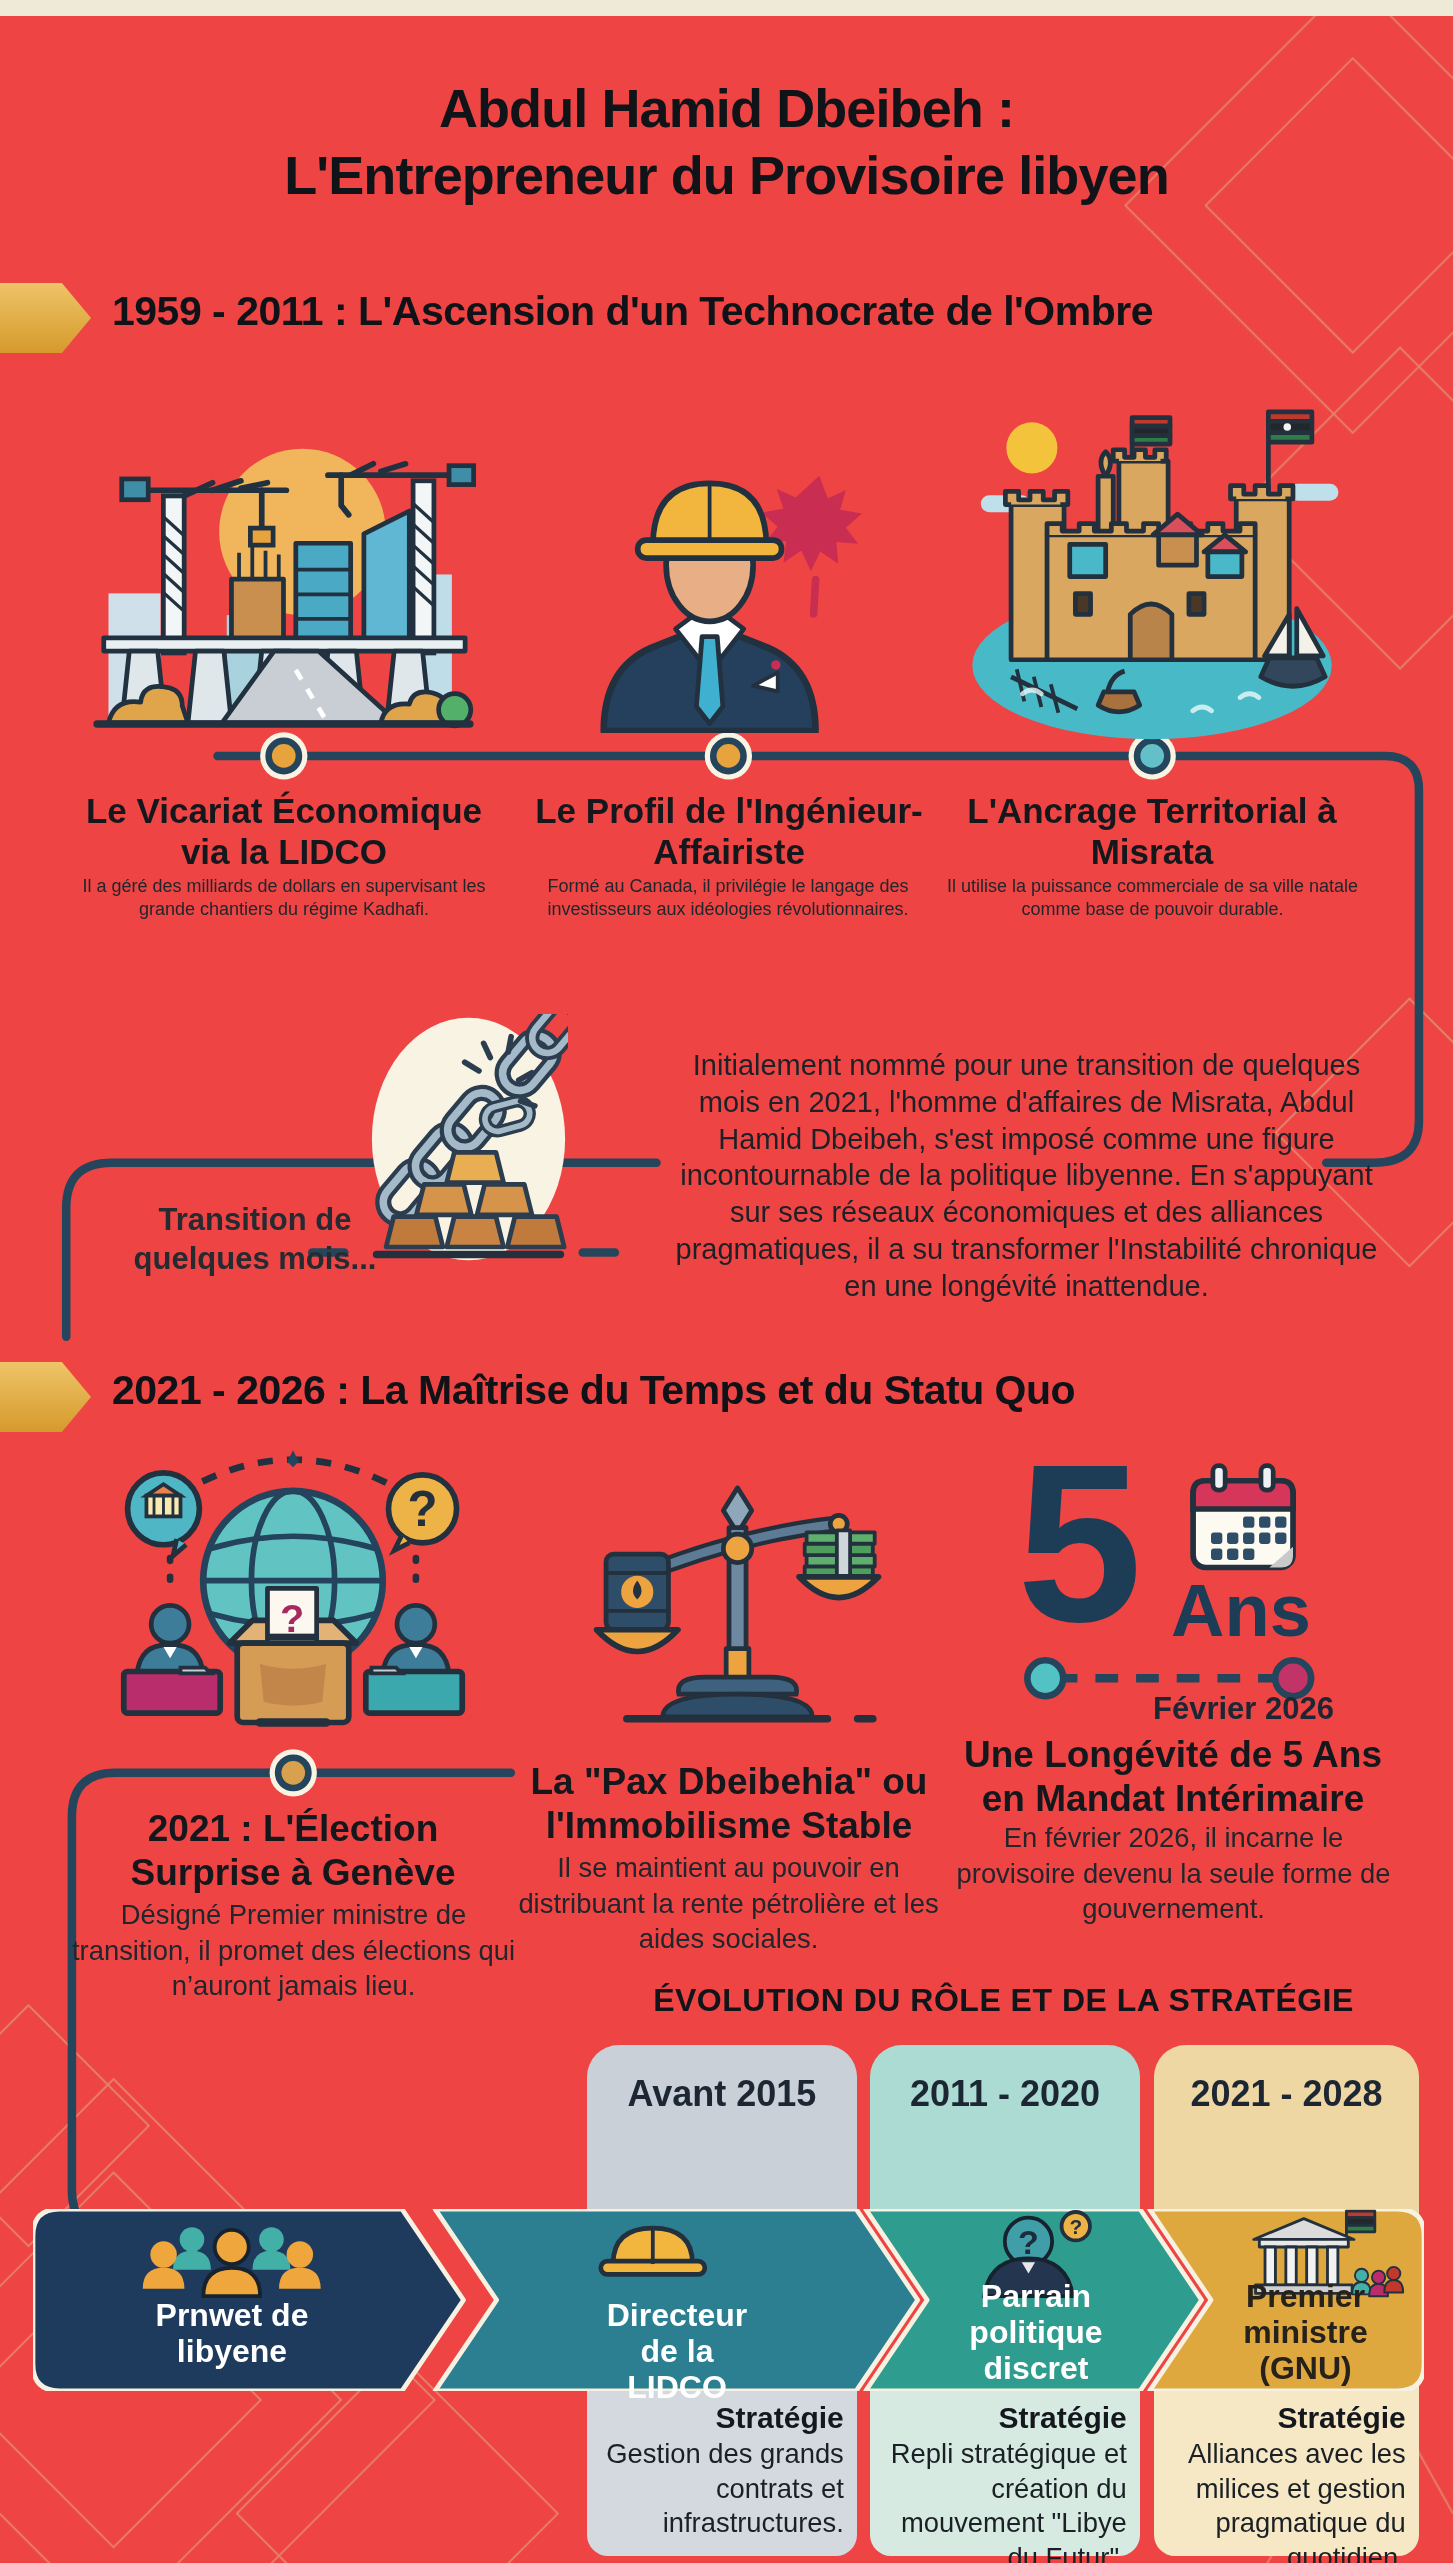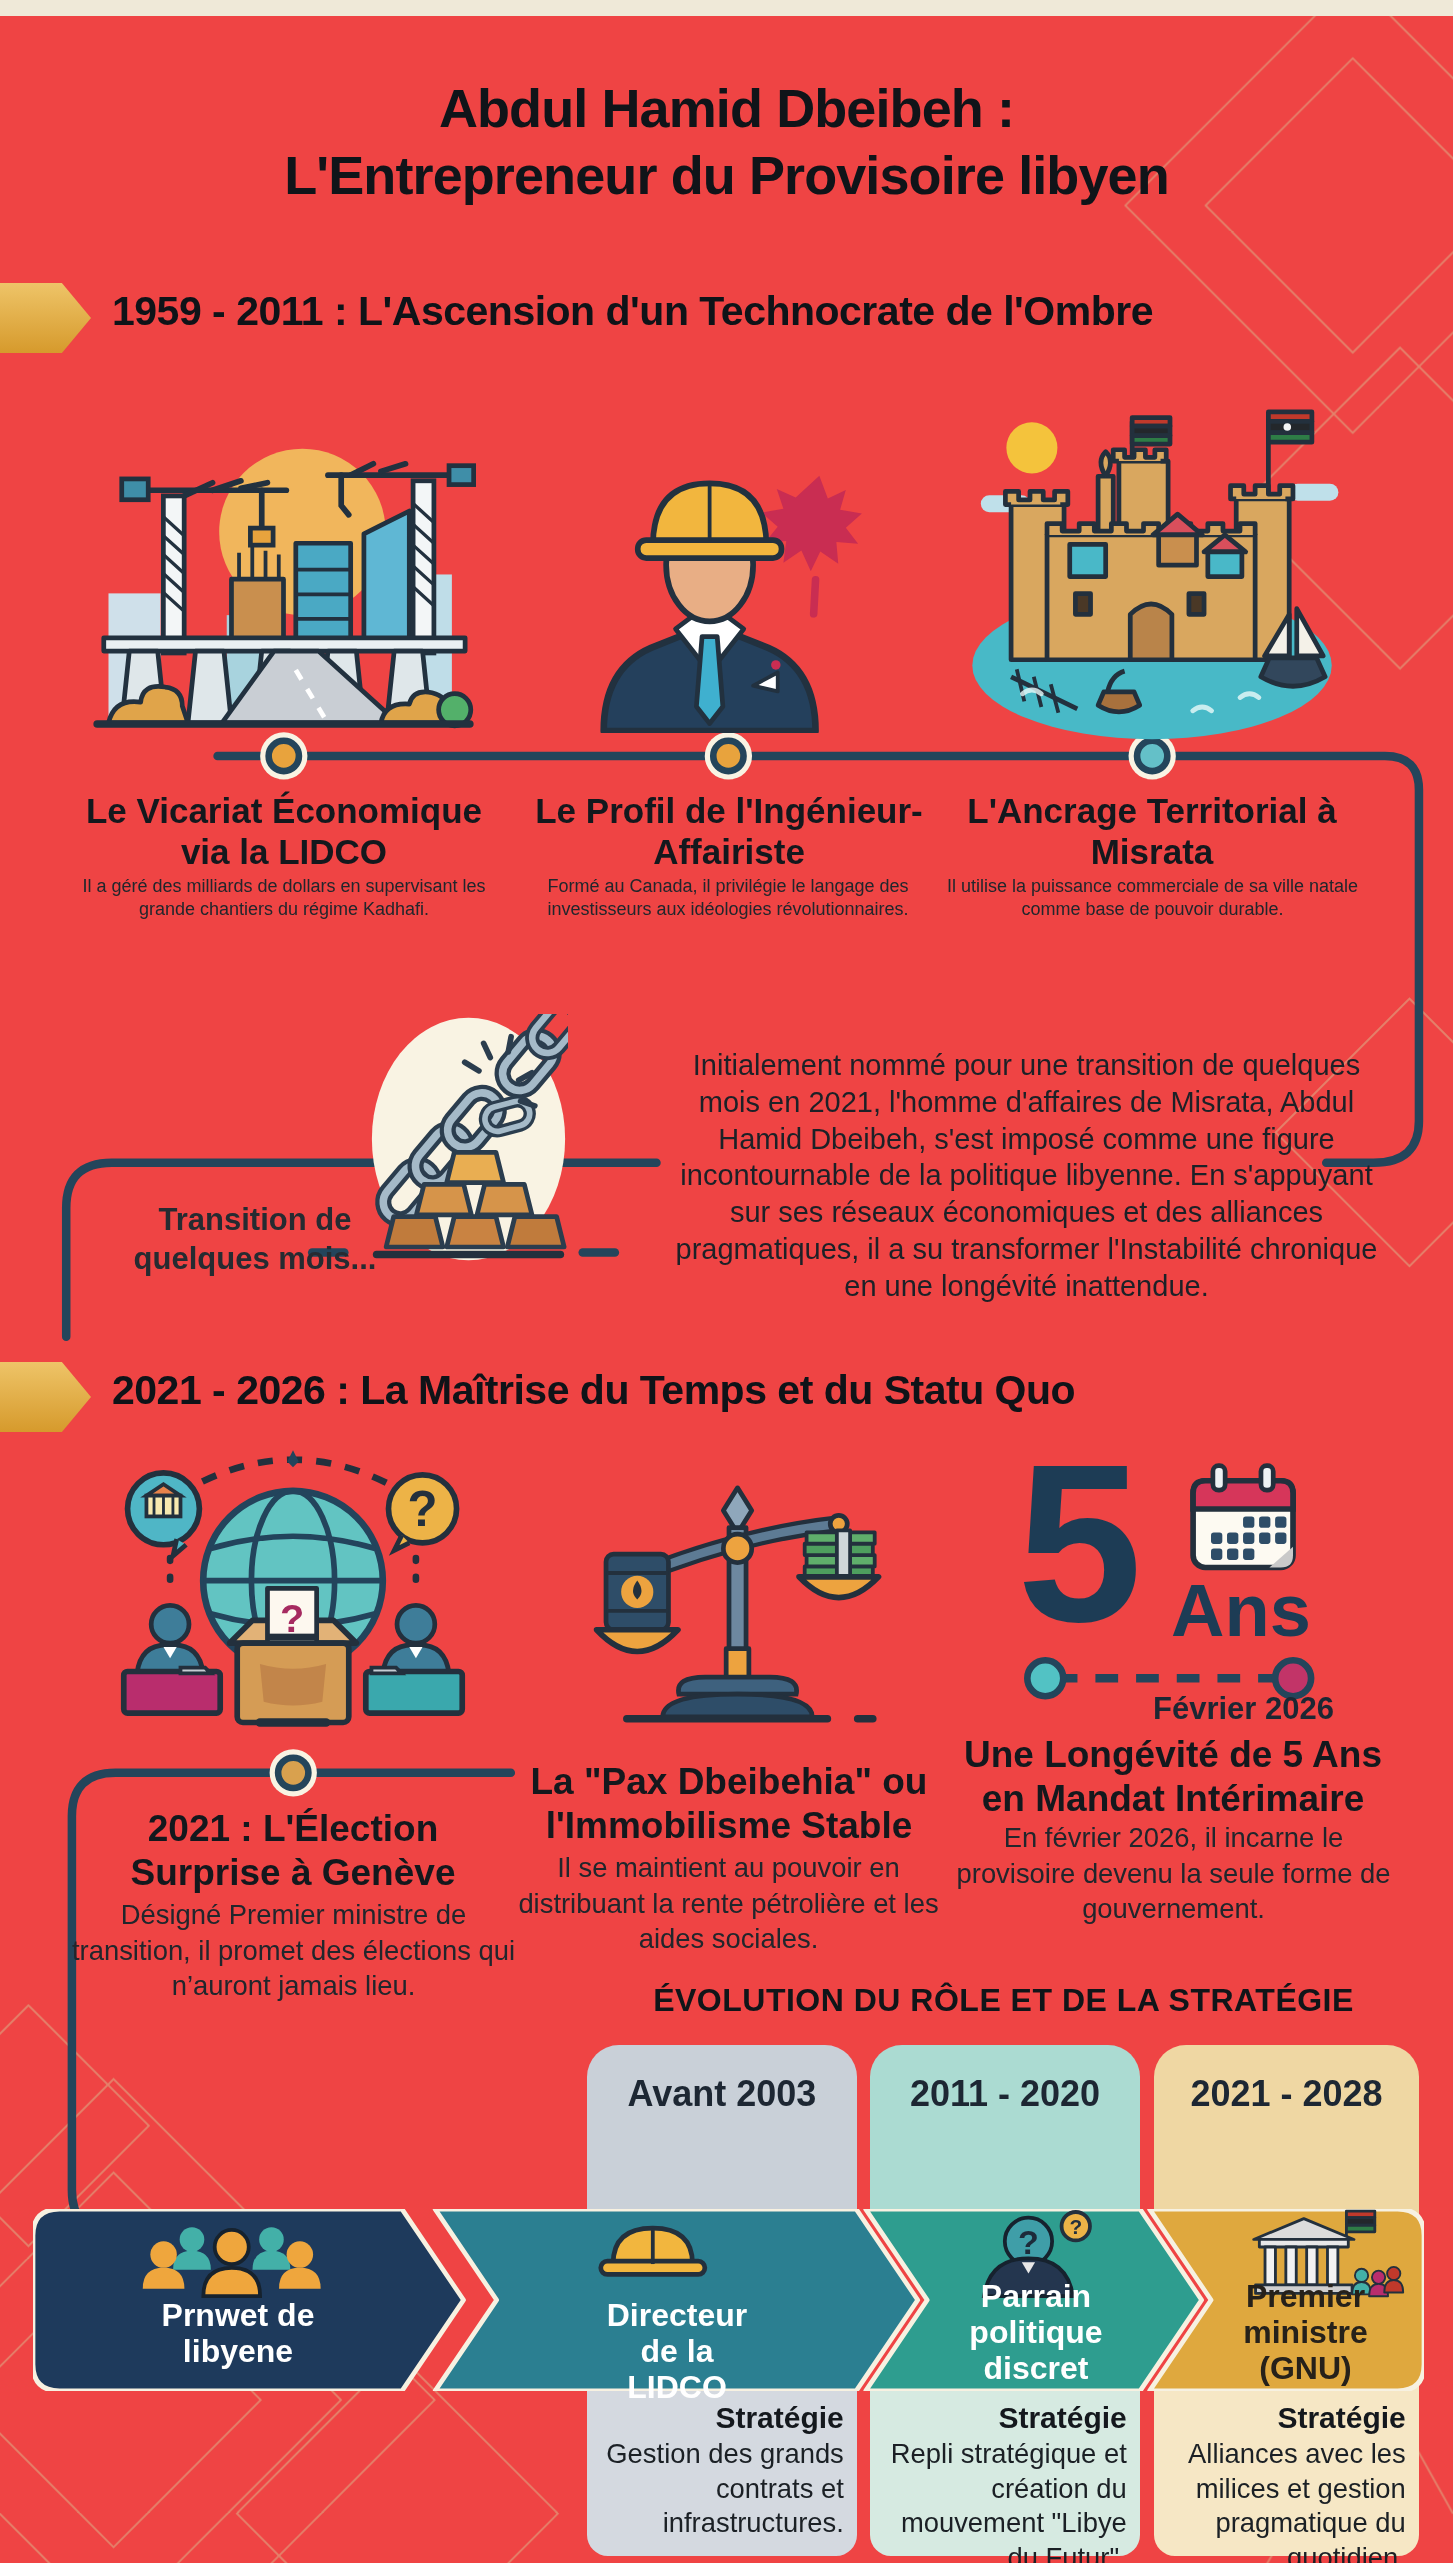--- a/index.html
+++ b/index.html
@@ -392,21 +392,21 @@
   <div class="end-label">Février 2026</div>
 
   <div class="col-title s2-title" style="left:80px;top:1791px;width:426px;">2021 : L'Élection Surprise à Genève</div>
   <div class="col-body s2-body" style="left:71px;top:1881px;width:445px;">Désigné Premier ministre de transition, il promet des élections qui n’auront jamais lieu.</div>
   <div class="col-title s2-title" style="left:516px;top:1744px;width:426px;">La "Pax Dbeibehia" ou l'Immobilisme Stable</div>
   <div class="col-body s2-body" style="left:506px;top:1834px;width:445px;">Il se maintient au pouvoir en distribuant la rente pétrolière et les aides sociales.</div>
   <div class="col-title s2-title" style="left:960px;top:1717px;width:426px;">Une Longévité de 5 Ans en Mandat Intérimaire</div>
   <div class="col-body s2-body" style="left:951px;top:1804px;width:445px;">En février 2026, il incarne le provisoire devenu la seule forme de gouvernement.</div>
 
   <div class="table-heading">ÉVOLUTION DU RÔLE ET DE LA STRATÉGIE</div>
-  <div class="tab tab1"><span>Avant 2003</span></div>
+  <div class="tab tab1"><span>Avant 2015</span></div>
   <div class="tab tab2"><span>2011 - 2020</span></div>
   <div class="tab tab3"><span>2021 - 2028</span></div>
 
   <svg class="abs z3" style="left:33px;top:2193px;" width="1391" height="182" viewBox="0 0 1470 192">
     <g stroke="#f7f1e1" stroke-width="5" stroke-linejoin="round">
       <path d="M28 0 H390 L455 96 L390 192 H28 Q0 192 0 164 V28 Q0 0 28 0 Z" fill="#1e3a5c"></path>
       <path d="M425 0 H870 L935 96 L870 192 H425 L490 96 Z" fill="#2b7f91"></path>
       <path d="M880 0 H1170 L1235 96 L1170 192 H880 L945 96 Z" fill="#2e9d8f"></path>
       <path d="M1180 0 H1442 Q1470 0 1470 28 V164 Q1470 192 1442 192 H1180 L1245 96 Z" fill="#dfa83e"></path>
     </g>
@@ -449,21 +449,21 @@
       <rect x="1292" y="80" width="102" height="9" fill="#cfcfcf"></rect>
       <circle cx="1404" cy="70" r="7" fill="#43b0a8" stroke-width="2"></circle>
         <path d="M1394 90 q0 -13 10 -13 q10 0 10 13 z" fill="#43b0a8" stroke-width="2"></path>
       <circle cx="1422" cy="72" r="7" fill="#b92d6d" stroke-width="2"></circle>
         <path d="M1412 92 q0 -13 10 -13 q10 0 10 13 z" fill="#b92d6d" stroke-width="2"></path>
       <circle cx="1438" cy="68" r="7" fill="#c0392b" stroke-width="2"></circle>
         <path d="M1428 88 q0 -13 10 -13 q10 0 10 13 z" fill="#c0392b" stroke-width="2"></path>
     </g>
   </svg>
 
-  <div class="chev-label z4" style="left:153px;top:2282px;width:170px;">Prnwet de libyene</div>
+  <div class="chev-label z4" style="left:147px;top:2282px;width:170px;">Prnwet de libyene</div>
   <div class="chev-label z4" style="left:965px;top:2263px;width:142px;">Parrain politique discret</div>
   <div class="chev-label z4" style="left:587px;top:2282px;width:180px;">Directeur de la LIDCO</div>
   <div class="chev-label dark z4" style="left:1230px;top:2263px;width:151px;">Premier ministre (GNU)</div>
 
   <div class="cell cell1">
     <div class="lbl">Stratégie</div>
     <div class="txt">Gestion des grands contrats et infrastructures.</div>
   </div>
   <div class="cell cell2">
     <div class="lbl">Stratégie</div>

